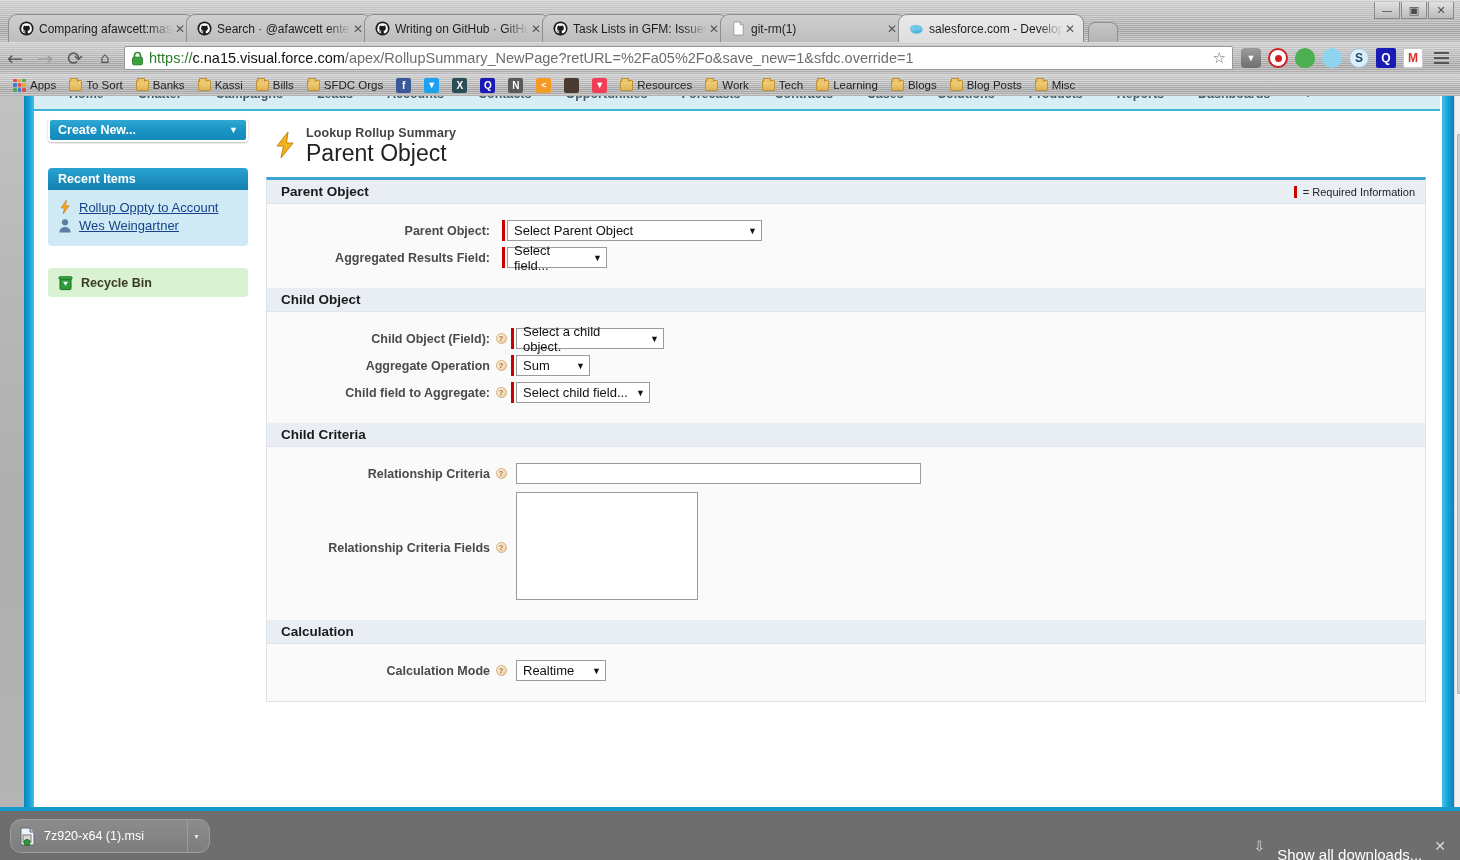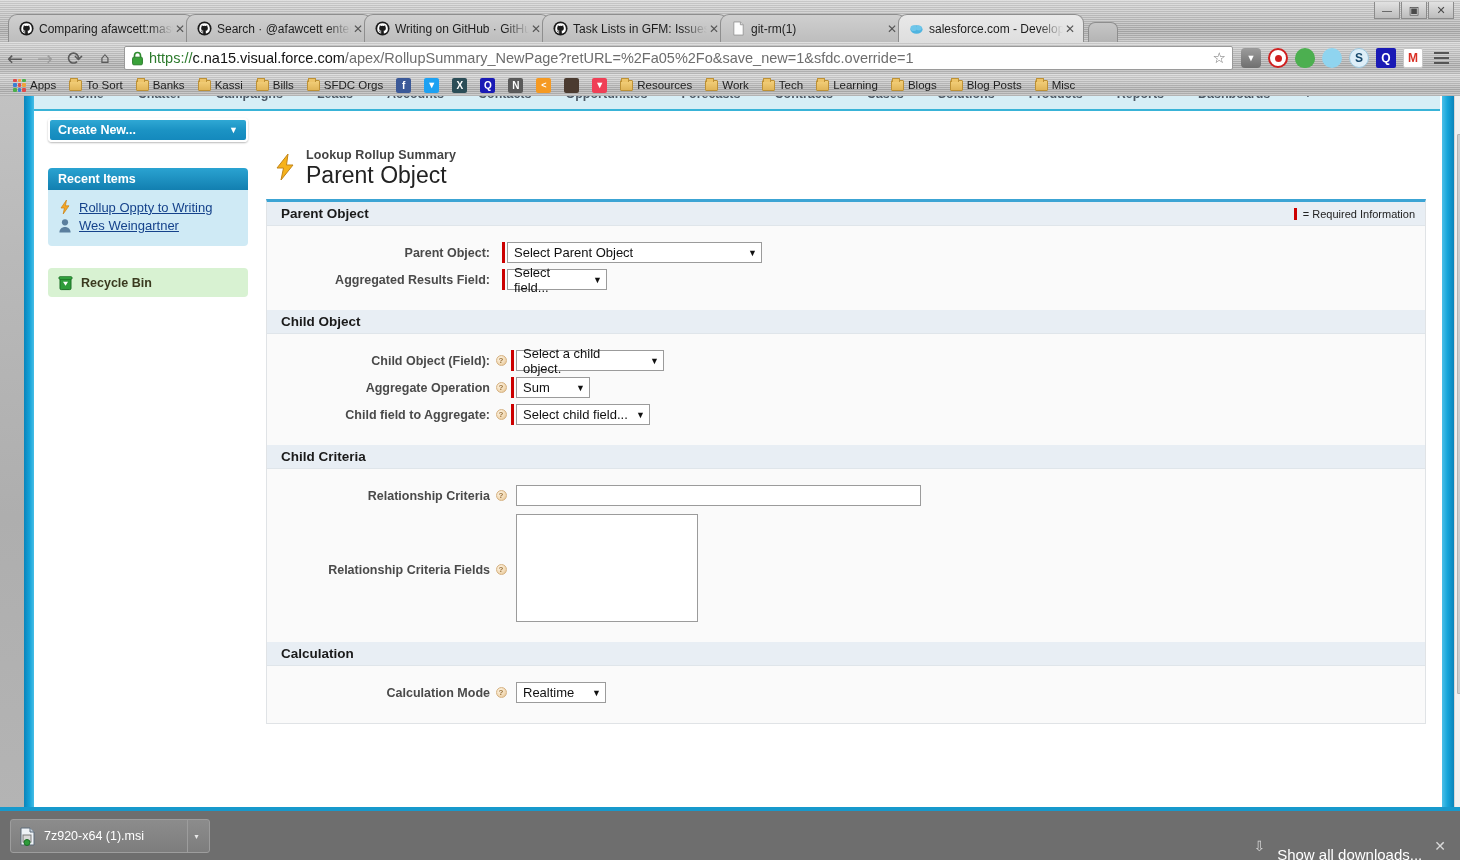--- a/index.html
+++ b/index.html
@@ -143,21 +143,21 @@
   .person-ico { width:14px; height:15px; flex:none; }
   .recycle {
     margin-top:22px; height:29px; background:#d8f2d2; border-radius:4px;
     display:flex; align-items:center; gap:8px; padding-left:10px;
     font-size:12.5px; font-weight:bold; color:#3a3a1f;
   }
   .bin-ico { width:15px; height:16px; flex:none; position:relative; }
 
   
   .sf-main { position:absolute; left:232px; top:22px; width:1160px; }
-  .page-head { display:flex; align-items:flex-start; gap:10px; padding:8px 0 12px 8px;margin-top:22px; }
+  .page-head { display:flex; align-items:flex-start; gap:10px; padding:8px 0 12px 8px; }
   .page-head .bigbolt { width:22px; height:30px; margin-top:4px; flex:none; }
   .page-head .eyebrow { font-size:12.5px; font-weight:bold; color:#444; letter-spacing:0.1px; }
   .page-head .title { font-size:23px; color:#222; line-height:1.05; margin-top:1px; }
 
   .panel { border:1px solid #e0e3e6; border-top:3px solid #3ca4d4; background:#fbfbfb; }
   .sect-hdr {
     height:24px; background:#e8eef4; border-bottom:1px solid #dfe5ea;
     display:flex; align-items:center; justify-content:space-between;
     padding:0 10px 0 14px;
     font-size:13.5px; font-weight:bold; color:#1a1a1a;
@@ -210,21 +210,21 @@
   }
 
   
   .dlbar {
     position:absolute; left:0; bottom:0; width:1460px; height:50px;
     background:#6e6e6e; border-top:1px solid #555;
   }
   .dlitem {
     position:absolute; left:10px; top:8px; width:200px; height:34px;
     background:linear-gradient(180deg,#8c8c8c,#7d7d7d);
-    border:1px solid #9d9d9d; border-radius:3px;
+    border:1px solid #9d9d9d; border-radius:11px;
     display:flex; align-items:center; padding:0 4px 0 8px;
   }
   .dlicon { width:17px; height:19px; flex:none; margin-right:8px; }
   .dlname { font-size:12.5px; color:#fff; white-space:nowrap; overflow:hidden; }
   .dlmenu { margin-left:auto; width:18px; border-left:1px solid #9d9d9d; height:32px; display:flex; align-items:center; justify-content:center; font-size:8px; color:#e8e8e8; }
   .dlright { position:absolute; right:14px; top:17px; display:flex; align-items:center; gap:12px; }
   .showall { font-size:15px; color:#fff; text-decoration:underline;margin-top:18px; }
   .dlarrow { font-size:14px; color:#d6d6d6; }
   .dlclose { font-size:14px; color:#d9d9d9; }
   .dlbar-topline { position:absolute; left:0; top:-4px; width:1460px; height:4px; background:#1799cc; }
@@ -460,21 +460,21 @@
         </div>
 
         <div class="recent-hdr">
           <span>Recent Items</span>
         </div>
         <div class="recent-body">
           <div class="recent-item">
             <svg class="bolt-ico" viewBox="0 0 14 16">
                 <path d="M8.5 1 3 9h3.4L5.2 15 11 6.8H7.4z" fill="#f5a623" stroke="#c98114" stroke-width=".7"></path>
               </svg>
-            <a href="#">Rollup Oppty to Writing</a>
+            <a href="#">Rollup Oppty to Account</a>
           </div>
           <div class="recent-item">
             <svg class="person-ico" viewBox="0 0 14 15">
                 <circle cx="7" cy="4.3" r="3.1" fill="#5b7f9e"></circle>
                 <path d="M1.4 14.5c0-3.3 2.5-5.4 5.6-5.4s5.6 2.1 5.6 5.4z" fill="#5b7f9e"></path>
               </svg>
             <a href="#">Wes Weingartner</a>
           </div>
         </div>
 

